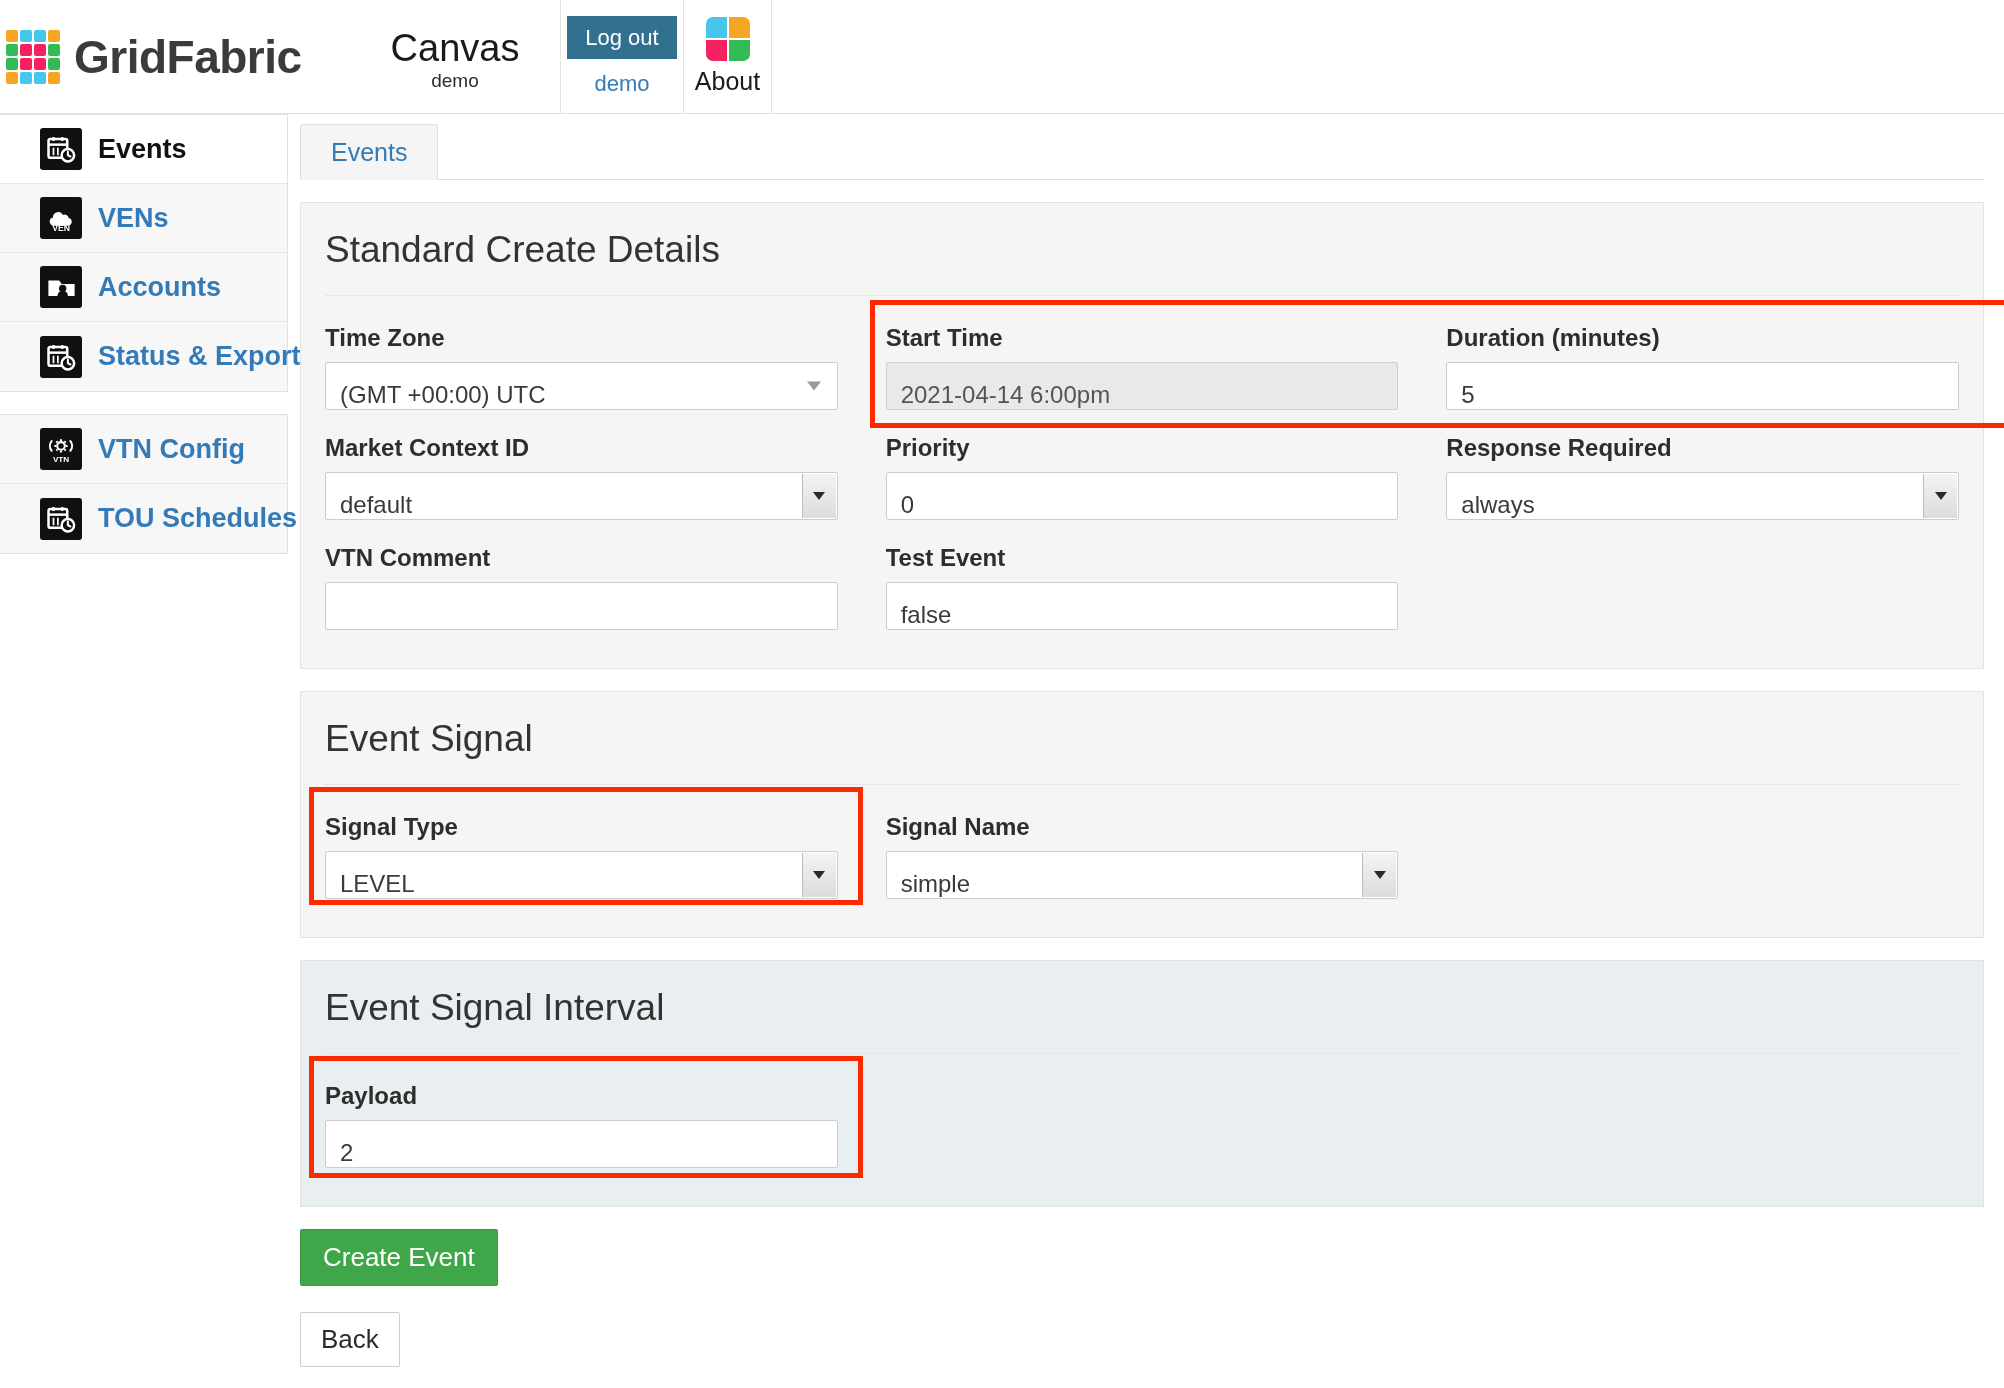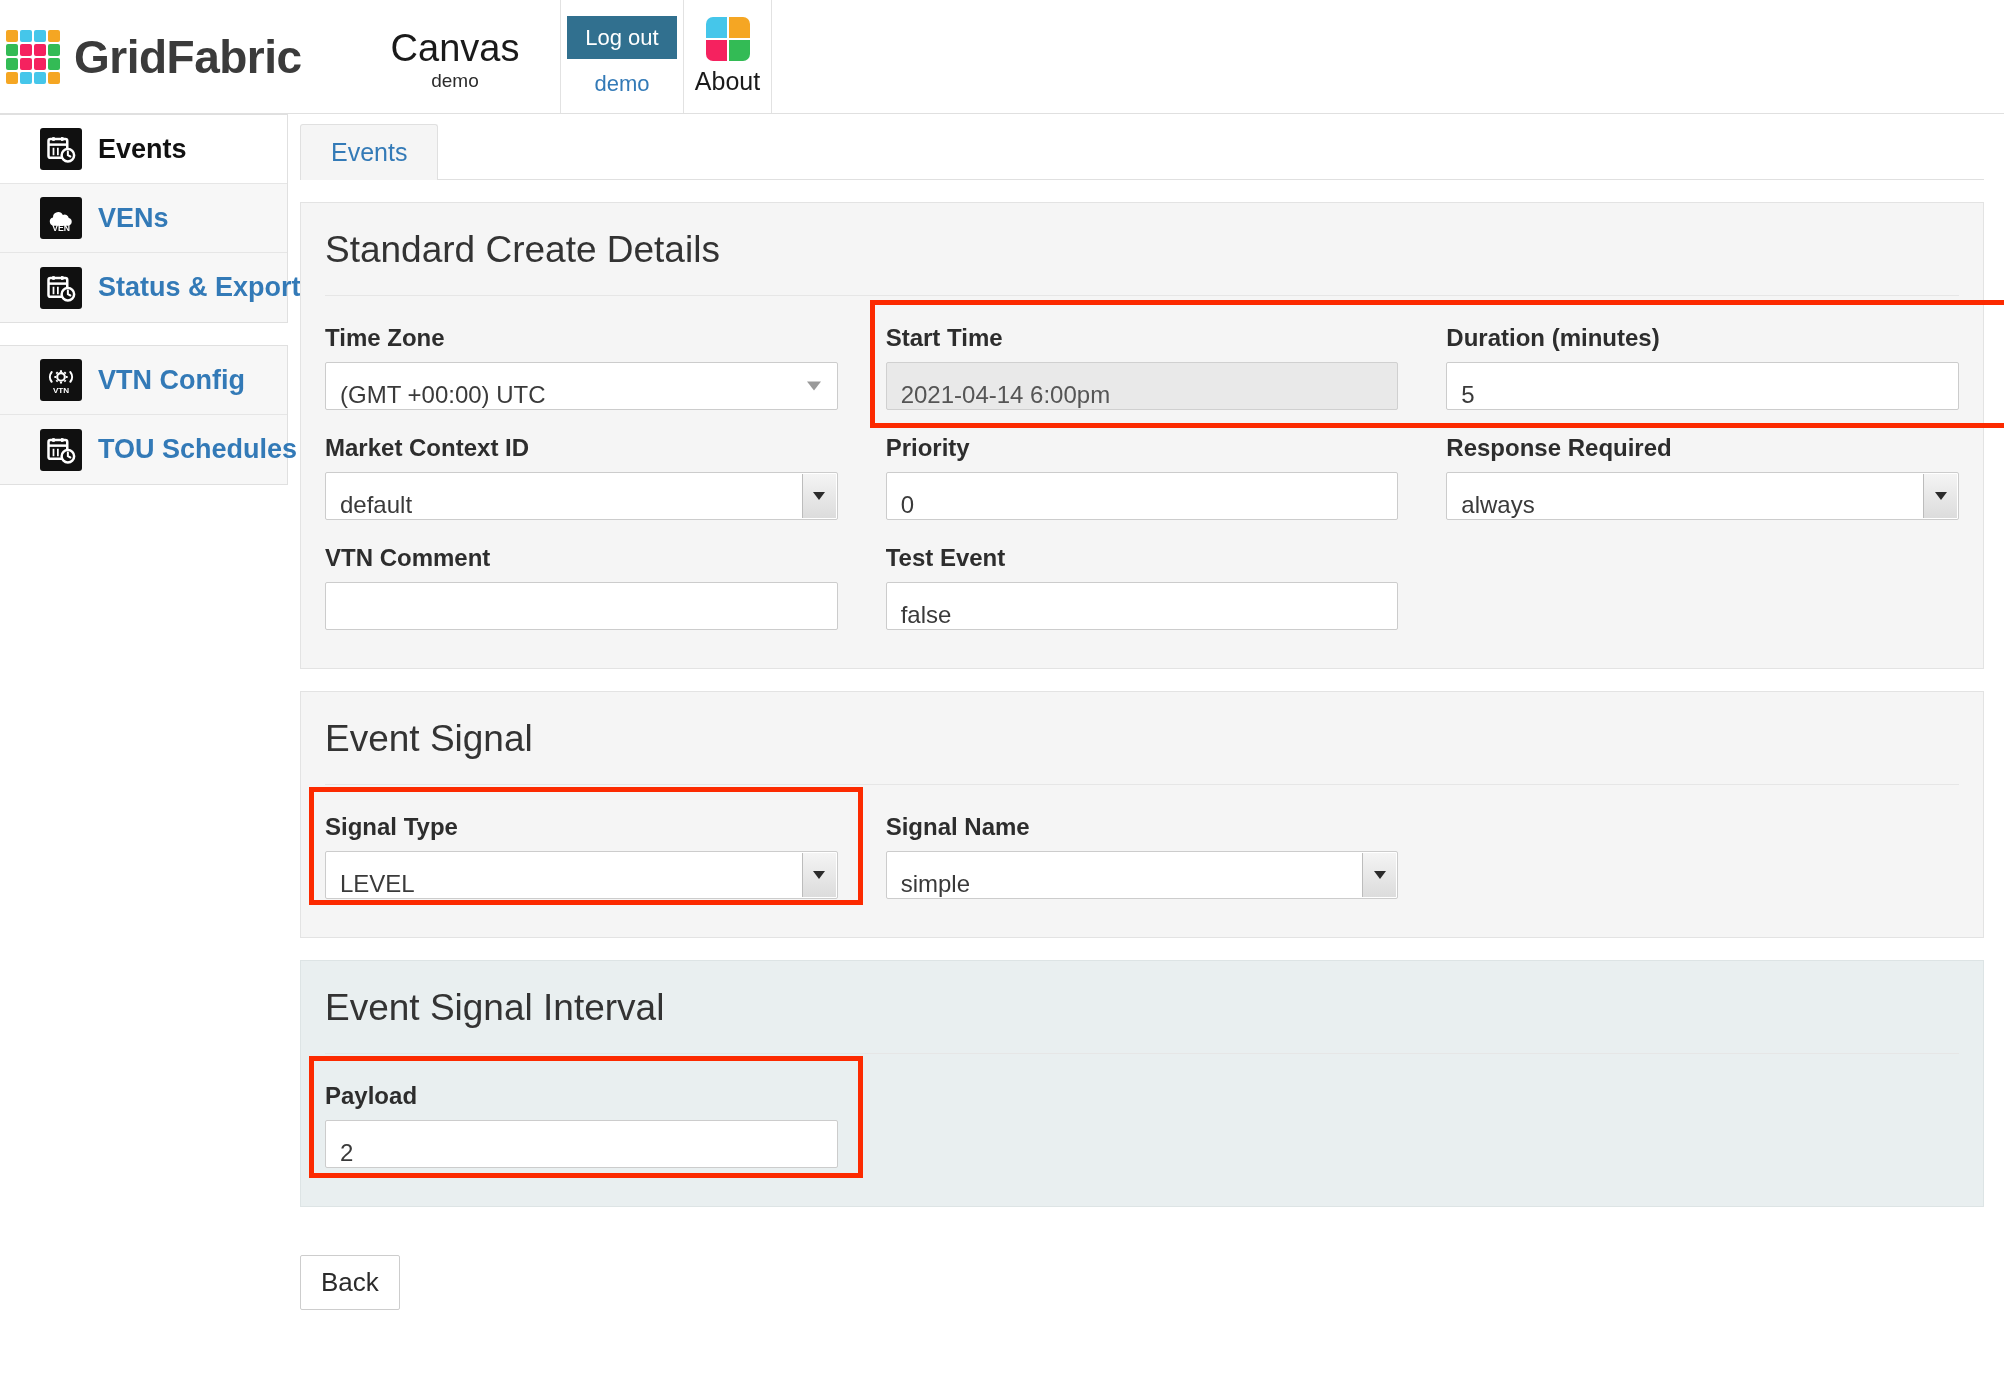--- a/index.html
+++ b/index.html
@@ -372,20 +372,30 @@
       <div class="nav-item">
         <span class="nav-ico">
           <svg width="32" height="30" viewBox="0 0 26 24">
             <path d="M6.5 11.5a4.2 4.2 0 0 1 8-1.9 3.3 3.3 0 0 1 4.8 2.3 3.2 3.2 0 0 1-.6 6.3H7a3.4 3.4 0 0 1-.5-6.7z" fill="#fff"></path>
             <text x="13" y="22.3" font-family="Liberation Sans, sans-serif" font-size="7" font-weight="bold" fill="#fff" text-anchor="middle">VEN</text>
           </svg>
         </span>
         <span class="nav-label">VENs</span>
       </div>
 
+      <div class="nav-item">
+        <span class="nav-ico">
+          <svg width="31" height="28" viewBox="0 0 26 22">
+            <path d="M2 5.5V18.5h22V8.5H13.2l-2.2-3H2z" fill="#fff"></path>
+            <circle cx="14" cy="12.2" r="3.1" fill="#101010"></circle>
+            <path d="M9.6 18.5c0-2.6 2-4.4 4.4-4.4s4.4 1.8 4.4 4.4z" fill="#101010"></path>
+          </svg>
+        </span>
+        <span class="nav-label">Accounts</span>
+      </div>
 
       <div class="nav-item">
         <span class="nav-ico">
           <svg width="30" height="30" viewBox="0 0 24 24" fill="none">
             <rect x="2" y="4" width="15" height="15" rx="1.5" stroke="#fff" stroke-width="2"></rect>
             <line x1="2" y1="8.5" x2="17" y2="8.5" stroke="#fff" stroke-width="2"></line>
             <line x1="6" y1="2.5" x2="6" y2="5.5" stroke="#fff" stroke-width="2"></line>
             <line x1="13" y1="2.5" x2="13" y2="5.5" stroke="#fff" stroke-width="2"></line>
             <line x1="6" y1="11" x2="6" y2="17" stroke="#fff" stroke-width="1.4"></line>
             <line x1="9.5" y1="11" x2="9.5" y2="17" stroke="#fff" stroke-width="1.4"></line>
@@ -543,19 +553,20 @@
           <div class="ctl">
             <span>2</span>
           </div>
         </div>
         <div class="fld"></div>
         <div class="fld"></div>
       </div>
     </div>
 
     <div class="btn-row">
+      <button class="create-btn">Create Event</button>
       <div>
         <button class="back-btn">Back</button>
       </div>
     </div>
 
   </div>
 </div>
 
 </body></html>

